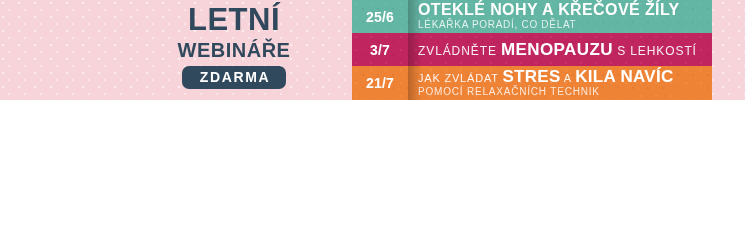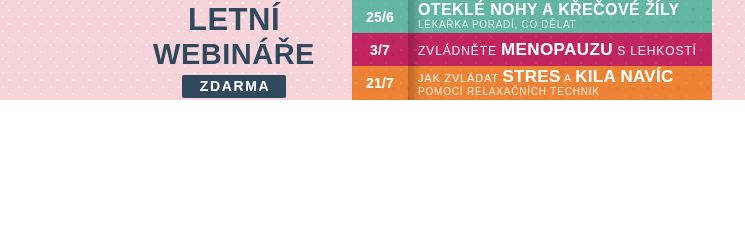--- a/index.html
+++ b/index.html
@@ -50,32 +50,32 @@
     text-align: center;
   }
   .title-line {
     color: #31495c;
     font-weight: bold;
     letter-spacing: 0.5px;
     line-height: 1;
     white-space: nowrap;
   }
   .title-line-1 { font-size: 31px; }
-  .title-line-2 { font-size: 29px; margin-top: 5px; }
+  .title-line-2 { font-size: 20px; margin-top: 5px; }
 
   .zdarma-badge {
     display: inline-block;
     margin-top: 6px;
     background: #31495c;
     color: #ffffff;
     font-size: 14px;
     font-weight: bold;
     letter-spacing: 1.6px;
     padding: 4px 16px 5px 18px;
-    border-radius: 2px;
+    border-radius: 7px;
     line-height: 1;
   }
 
   
   .rows {
     position: absolute;
     left: 352px;
     top: 0;
     width: 360px;
     height: 100px;

